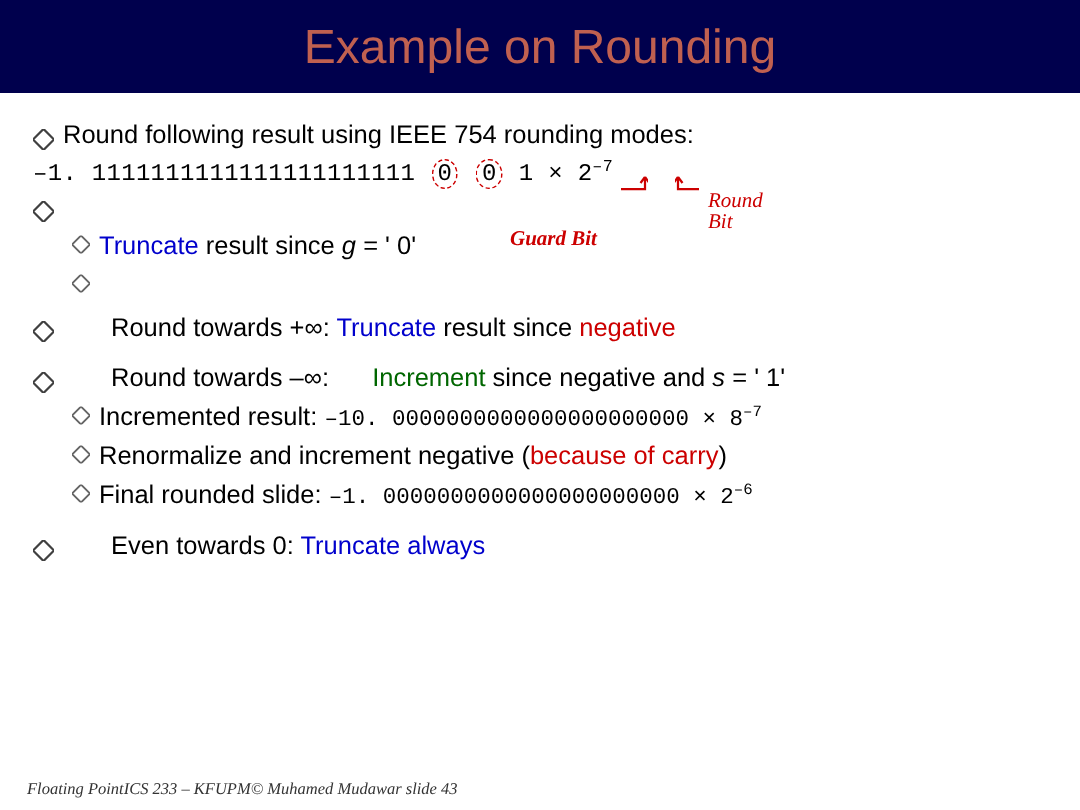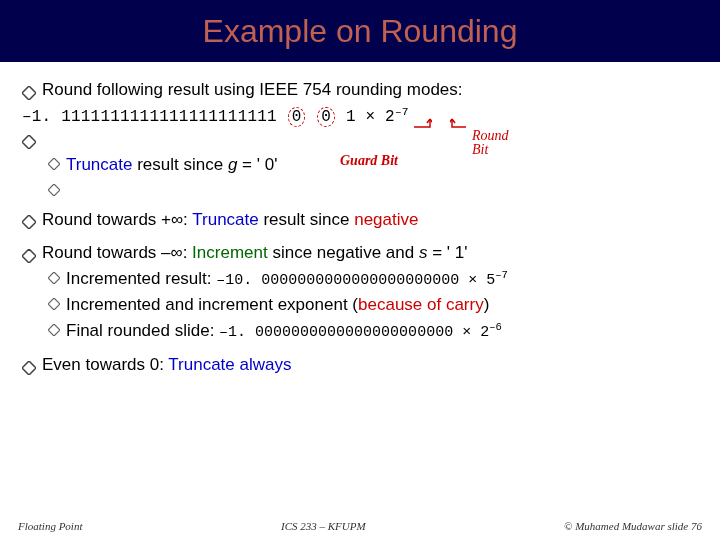--- a/index.html
+++ b/index.html
@@ -59,21 +59,21 @@
   .mono {
     font-family: "Courier New", monospace;
     font-size: 16px;
     letter-spacing: 0.2px;
   }
   .mono-sm {
     font-family: "Courier New", monospace;
     font-size: 15px;
   }
   .blue { color: #0000cc; }
-  .green { color: #006600; }
+  .green { color: #006600; margin-left: 24px; }
   .red { color: #cc0000; }
   .ital { font-style: italic; }
   .num-line {
     margin-top: 6px;
     position: relative;
   }
   .circle {
     display: inline-block;
     border: 1.2px dashed #cc0000;
     border-radius: 50%;
@@ -122,28 +122,27 @@
     top: -12px;
     width: 18px;
     height: 16px;
   }
   .footer {
     position: absolute;
     bottom: 8px;
     left: 0;
     width: 100%;
     display: flex;
-    justify-content: space-between;
     padding: 0 18px;
     font-family: Georgia, serif;
     font-style: italic;
     font-size: 11px;
     color: #333;
   }
-  .sp2 { margin-top: 14px; }
+  .sp2 { margin-top: 14px; gap: 32px; }
   sup.exp { font-size: 0.7em; }
 </style>
 </head>
 <body>
 
 <div class="title-bar">
   <div class="title">Example on Rounding</div>
 </div>
 
 <div class="content">
@@ -209,30 +208,30 @@
     <div>
       <span>Round towards –∞: </span><span class="green">Increment</span><span> since negative and </span><span class="ital">s</span><span> = ' 1'</span>
     </div>
   </div>
 
   <div class="sub-row">
     <svg class="sub-icon" viewBox="0 0 12 12">
         <path d="M6 0 L12 6 L6 12 L0 6 Z" fill="none" stroke="#666" stroke-width="1.2"></path>
       </svg>
     <div>
-      <span>Incremented result: </span><span class="mono-sm"><span>–10. 0000000000000000000000 × 5</span><sup class="exp">–7</sup></span>
-    </div>
-  </div>
-
-  <div class="sub-row">
-    <svg class="sub-icon" viewBox="0 0 12 12">
-        <path d="M6 0 L12 6 L6 12 L0 6 Z" fill="none" stroke="#666" stroke-width="1.2"></path>
-      </svg>
-    <div>
-      <span>Incremented and increment exponent (</span><span class="red">because of carry</span><span>)</span>
+      <span>Incremented result: </span><span class="mono-sm"><span>–10. 0000000000000000000000 × 8</span><sup class="exp">–7</sup></span>
+    </div>
+  </div>
+
+  <div class="sub-row">
+    <svg class="sub-icon" viewBox="0 0 12 12">
+        <path d="M6 0 L12 6 L6 12 L0 6 Z" fill="none" stroke="#666" stroke-width="1.2"></path>
+      </svg>
+    <div>
+      <span>Renormalize and increment negative (</span><span class="red">because of carry</span><span>)</span>
     </div>
   </div>
 
   <div class="sub-row">
     <svg class="sub-icon" viewBox="0 0 12 12">
         <path d="M6 0 L12 6 L6 12 L0 6 Z" fill="none" stroke="#666" stroke-width="1.2"></path>
       </svg>
     <div>
       <span>Final rounded slide: </span><span class="mono-sm"><span>–1. 0000000000000000000000 × 2</span><sup class="exp">–6</sup></span>
     </div>
@@ -245,14 +244,14 @@
     <div>
       <span>Even towards 0:   </span><span class="blue">Truncate always</span>
     </div>
   </div>
 
 </div>
 
 <div class="footer">
   <div>Floating Point</div>
   <div>ICS 233 – KFUPM</div>
-  <div>© Muhamed Mudawar   slide 76</div>
+  <div>© Muhamed Mudawar   slide 43</div>
 </div>
 
 </body></html>

